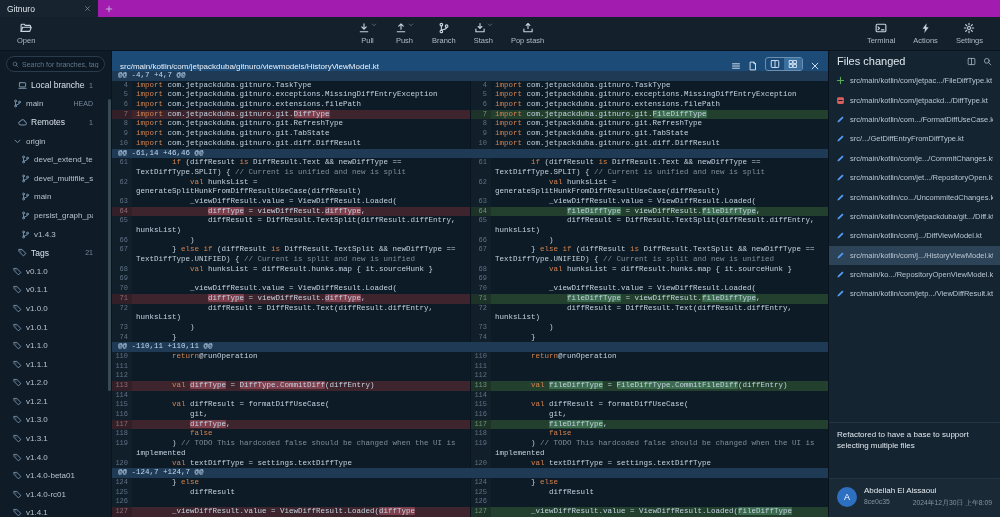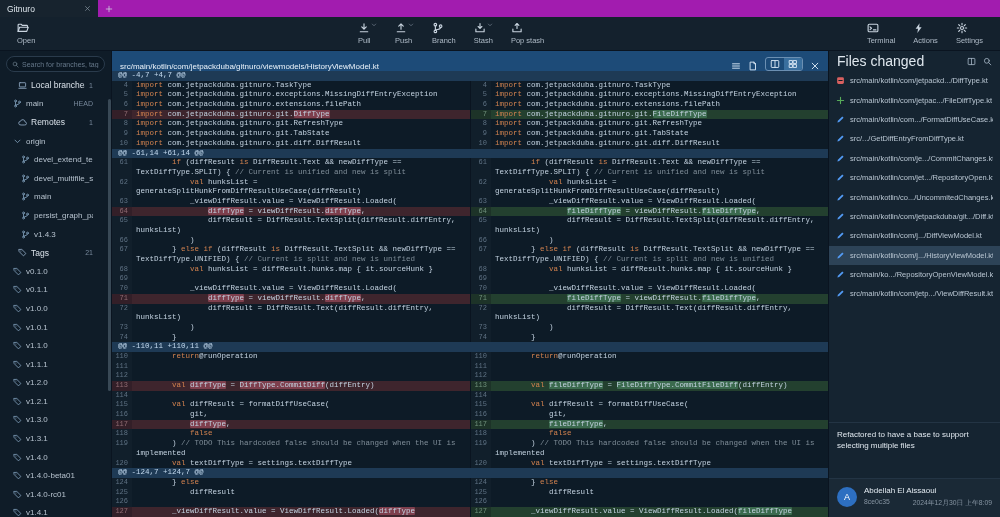--- a/index.html
+++ b/index.html
@@ -14,21 +14,21 @@
   .tab{width:98px;background:#17232e;display:flex;align-items:center;gap:4px;padding:0 7px}
   .tab-label{flex:1;font-size:8.5px;color:#dde5ec;white-space:nowrap;overflow:hidden}
   .tab .icon svg{width:7px;height:7px;color:#8b98a5}
   .newtab{width:22px;display:flex;align-items:center;justify-content:center;color:#cfd8e0}
   .newtab svg{width:8px;height:8px}
 
   
   .toolbar{height:34px;background:#14212d;border-bottom:1px solid #0a1420;display:flex;align-items:stretch;padding:0 8px}
   .tb-left,.tb-right{display:flex}
   .tb-center{display:flex;margin:8px auto}
-  .tbtn{display:flex;flex-direction:column;justify-content:center;gap:2px;padding:0 9px;color:#c9d4df;cursor:pointer}
+  .tbtn{display:flex;flex-direction:column;align-items:center;justify-content:center;gap:2px;padding:0 9px;color:#c9d4df;cursor:pointer}
   .tbtn .iconrow{display:flex;align-items:flex-start;gap:1px}
   .tbtn .iconrow .icon svg{width:12px;height:12px}
   .tbtn .iconrow .caret svg{width:6px;height:6px;color:#8b98a5}
   .tlabel{font-size:7.5px;color:#aebac6;white-space:nowrap}
 
   
   .main{flex:1;display:flex;min-height:0}
 
   
   .sidebar{width:112px;background:#0f1c28;border-right:1px solid #0a1420;position:relative;display:flex;flex-direction:column;overflow:hidden}
@@ -68,21 +68,21 @@
   .dcell.add{background:#23402f}
   .dcell.add .dnum{background:#1d3328;color:#6e8f7a}
   .wd{background:#7e3f4d;border-radius:1px}
   .wa{background:#3b6a4e;border-radius:1px}
   .kw{color:#d2824f}
   .cmt{color:#7f8d98}
 
   
   .files{width:172px;background:#152431;border-left:1px solid #0a1420;display:flex;flex-direction:column;overflow:hidden}
   .fhead{height:20px;display:flex;align-items:center;gap:7px;padding:0 8px}
-  .ftitle{flex:1;font-size:14px;color:#dfe7ee;white-space:nowrap}
+  .ftitle{flex:1;font-size:11px;color:#dfe7ee;white-space:nowrap}
   .fhead .pbicon{color:#9fb0bf}
   .fhead .pbicon svg{width:9px;height:9px}
   .flist{overflow:hidden}
   .frow{height:19.4px;display:flex;align-items:center;gap:5px;padding:0 7px;font-size:7.5px;color:#b9c6d2;white-space:nowrap;overflow:hidden;cursor:pointer}
   .frow .icon svg{width:9px;height:9px}
   .frow.selected{background:#2d4357}
   .st-deleted{color:#d9605f}
   .st-added{color:#57ab5a}
   .st-modified{color:#539bf5}
   .fpath{overflow:hidden;white-space:nowrap}
@@ -586,21 +586,21 @@
           <div class="drow">
             <div class="dcell ctx">
               <div class="dnum">10</div>
               <div class="dcode"><span class="kw">import</span> com.jetpackduba.gitnuro.git.diff.DiffResult</div>
             </div>
             <div class="dcell ctx right">
               <div class="dnum">10</div>
               <div class="dcode"><span class="kw">import</span> com.jetpackduba.gitnuro.git.diff.DiffResult</div>
             </div>
           </div>
-          <div class="dhunk">@@ -61,14 +61,14 @@</div>
+          <div class="dhunk">@@ -61,14 +46,46 @@</div>
           <div class="drow">
             <div class="dcell ctx">
               <div class="dnum">61</div>
               <div class="dcode">        <span class="kw">if</span> (diffResult <span class="kw">is</span> DiffResult.Text &amp;&amp; newDiffType ==</div>
             </div>
             <div class="dcell ctx right">
               <div class="dnum">61</div>
               <div class="dcode">        <span class="kw">if</span> (diffResult <span class="kw">is</span> DiffResult.Text &amp;&amp; newDiffType ==</div>
             </div>
           </div>
@@ -960,35 +960,35 @@
           </span>
         <span class="pbicon icon">
             <svg viewBox="0 0 16 16" fill="none" stroke="currentColor" stroke-width="1.5" stroke-linecap="round" stroke-linejoin="round">
               <circle cx="6.8" cy="6.8" r="4.3"></circle>
               <path d="M10 10l4 4"></path>
             </svg>
           </span>
       </div>
       <div class="flist" id="files-list">
           <div class="frow">
+            <span class="icon st-added">
+              <svg viewBox="0 0 16 16" fill="none" stroke="currentColor" stroke-width="1.5" stroke-linecap="round" stroke-linejoin="round">
+                <path d="M8 2.5v11M2.5 8h11" stroke-width="2"></path>
+              </svg>
+            </span>
+            <span class="fpath">src/main/kotlin/com/jetpac.../FileDiffType.kt</span>
+          </div>
+          <div class="frow">
             <span class="icon st-deleted">
               <svg viewBox="0 0 16 16" fill="none" stroke="currentColor" stroke-width="1.5" stroke-linecap="round" stroke-linejoin="round">
                 <rect x="2" y="2" width="12" height="12" rx="2.5" fill="currentColor" stroke="none"></rect>
                 <path d="M5 8h6" stroke="#0f1c28" stroke-width="1.8"></path>
               </svg>
             </span>
             <span class="fpath">src/main/kotlin/com/jetpackd.../DiffType.kt</span>
-          </div>
-          <div class="frow">
-            <span class="icon st-added">
-              <svg viewBox="0 0 16 16" fill="none" stroke="currentColor" stroke-width="1.5" stroke-linecap="round" stroke-linejoin="round">
-                <path d="M8 2.5v11M2.5 8h11" stroke-width="2"></path>
-              </svg>
-            </span>
-            <span class="fpath">src/main/kotlin/com/jetpac.../FileDiffType.kt</span>
           </div>
           <div class="frow">
             <span class="icon st-modified">
               <svg viewBox="0 0 16 16" fill="none" stroke="currentColor" stroke-width="1.5" stroke-linecap="round" stroke-linejoin="round">
                 <path d="M2.5 13.5l.9-3.2 7.8-7.8 2.3 2.3-7.8 7.8z" fill="currentColor" stroke="none"></path>
               </svg>
             </span>
             <span class="fpath">src/main/kotlin/com.../FormatDiffUseCase.kt</span>
           </div>
           <div class="frow">

